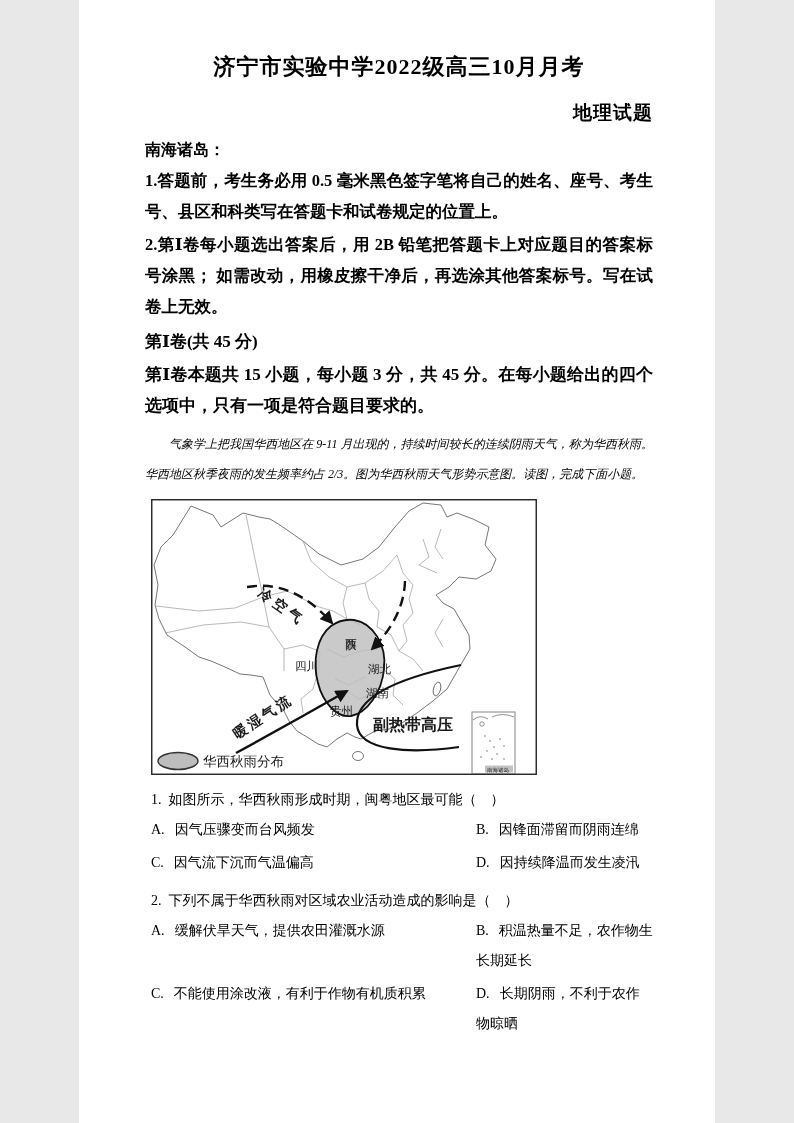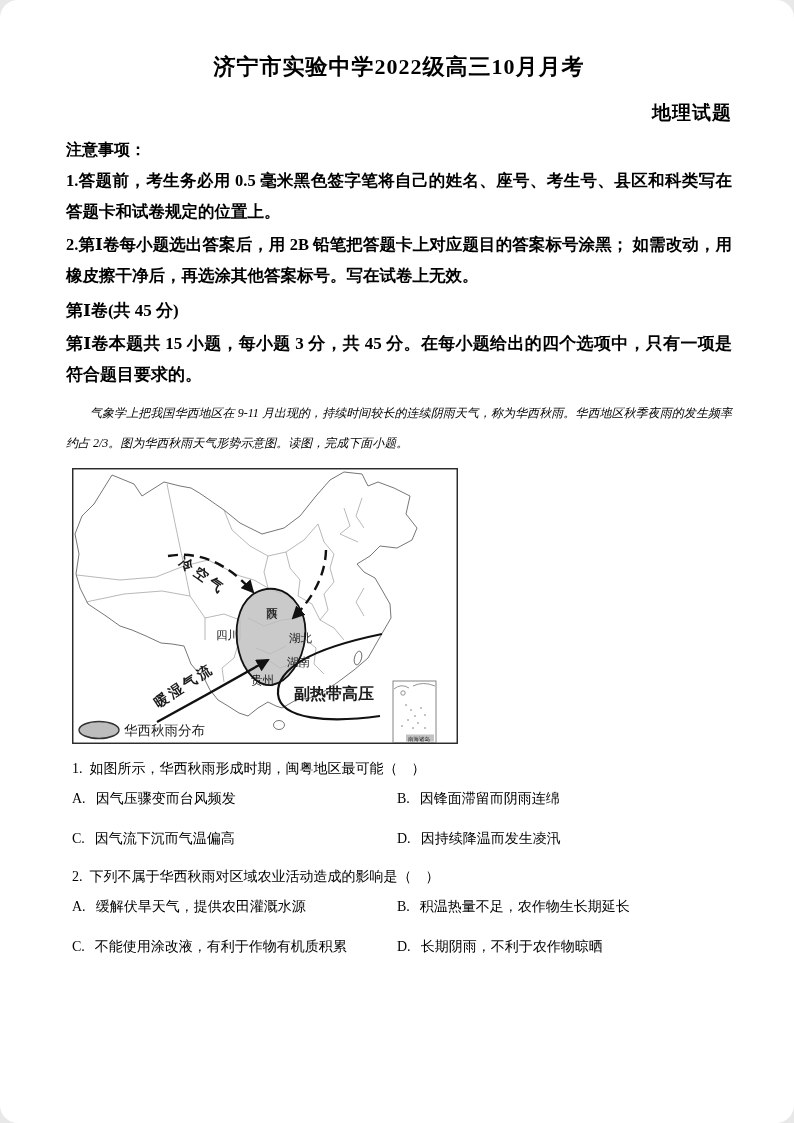--- a/index.html
+++ b/index.html
@@ -1,47 +1,47 @@
 <!DOCTYPE html>
 <html><head>
 <meta charset="utf-8">
 <style>
   html,body{margin:0;padding:0;background:#e8e8e8;}
   .page{
-    width:794px;height:1123px;background:#ffffff;margin:0 auto;
+    width:636px;height:1123px;background:#ffffff;margin:0 auto;
     box-sizing:border-box;padding:52px 62px 0 66px;
     font-family:"Liberation Serif","DejaVu Serif",serif;color:#000;
-    position:relative;overflow:hidden;border-radius:18px;
+    position:relative;overflow:hidden;
   }
   .title{font-size:22px;font-weight:700;text-align:center;margin:0 0 18px 0;letter-spacing:1px;}
   .subtitle{font-size:19px;font-weight:700;text-align:right;margin:0 0 14px 0;letter-spacing:1px;}
   .notice-head{font-size:16px;font-weight:700;margin:0 0 4px 0;}
   .bold-para{font-size:16.5px;font-weight:700;line-height:31px;text-align:justify;margin:0 0 2px 0;}
   .sec-header{font-size:17px;font-weight:700;margin:8px 0 6px 0;}
   .instructions{font-size:17px;margin-bottom:6px;}
   .passage{font-size:12px;font-style:italic;line-height:30px;text-align:justify;
            text-indent:2em;margin:8px 0 10px 0;font-weight:400;}
   .map-figure{margin:2px 0 10px 6px;padding:0;}
   .map-figure svg{display:block;}
   .map-label{font-family:"Liberation Sans","DejaVu Sans",sans-serif;fill:#1a1a1a;}
   .question{margin:0 0 8px 6px;}
   .stem{font-size:14px;line-height:30px;}
   .q-num{margin-right:7px;}
-  .options{display:grid;grid-template-columns:325px auto;row-gap:10px;font-size:14px;line-height:30px;}
+  .options{display:grid;grid-template-columns:325px auto;row-gap:3px;font-size:14px;line-height:30px;}
   .opt-label{margin-right:10px;}
 </style>
 </head>
 <body>
 
 <div class="page">
 
   <div class="title">济宁市实验中学2022级高三10月月考</div>
   <div class="subtitle">地理试题</div>
 
-  <div class="notice-head">注意事项：</div>
+  <div class="notice-head">南海诸岛：</div>
   <p class="bold-para">1.答题前，考生务必用 0.5 毫米黑色签字笔将自己的姓名、座号、考生号、县区和科类写在答题卡和试卷规定的位置上。</p>
   <p class="bold-para">2.第Ⅰ卷每小题选出答案后，用 2B 铅笔把答题卡上对应题目的答案标号涂黑； 如需改动，用橡皮擦干净后，再选涂其他答案标号。写在试卷上无效。</p>
 
   <div class="sec-header">第Ⅰ卷(共 45 分)</div>
   <p class="bold-para instructions">第Ⅰ卷本题共 15 小题，每小题 3 分，共 45 分。在每小题给出的四个选项中，只有一项是符合题目要求的。</p>
   <p class="passage">气象学上把我国华西地区在 9-11 月出现的，持续时间较长的连续阴雨天气，称为华西秋雨。华西地区秋季夜雨的发生频率约占 2/3。图为华西秋雨天气形势示意图。读图，完成下面小题。</p>
 
   <figure class="map-figure">
     <svg width="386" height="276" viewBox="0 0 386 276">
       <defs>

